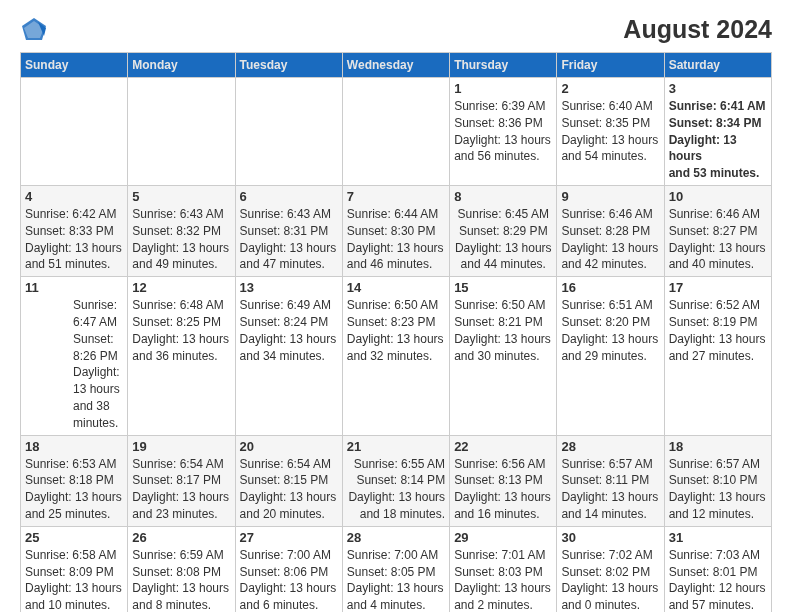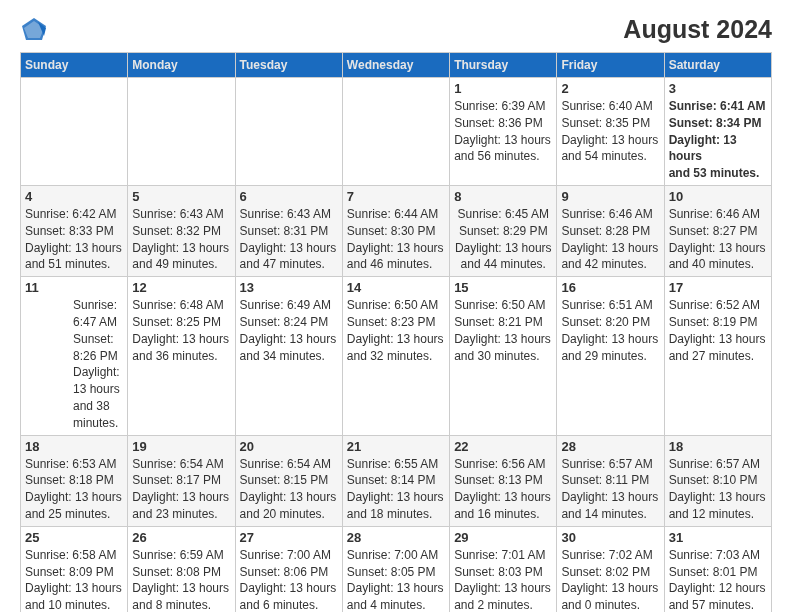--- a/index.html
+++ b/index.html
@@ -273,21 +273,21 @@
           </td>
           <td>
             <span class="day-num">20</span>
             <div class="day-info" style="white-space: pre-line;">Sunrise: 6:54 AM
 Sunset: 8:15 PM
 Daylight: 13 hours
 and 20 minutes.</div>
           </td>
           <td>
             <span class="day-num">21</span>
-            <div class="day-info" style="white-space: pre-line;">Sunrise: 6:55 AM
+            <div class="day-info" style="white-space: pre-line; text-align: right;">Sunrise: 6:55 AM
 Sunset: 8:14 PM
 Daylight: 13 hours
 and 18 minutes.</div>
           </td>
           <td>
             <span class="day-num">22</span>
             <div class="day-info" style="white-space: pre-line;">Sunrise: 6:56 AM
 Sunset: 8:13 PM
 Daylight: 13 hours
 and 16 minutes.</div>

